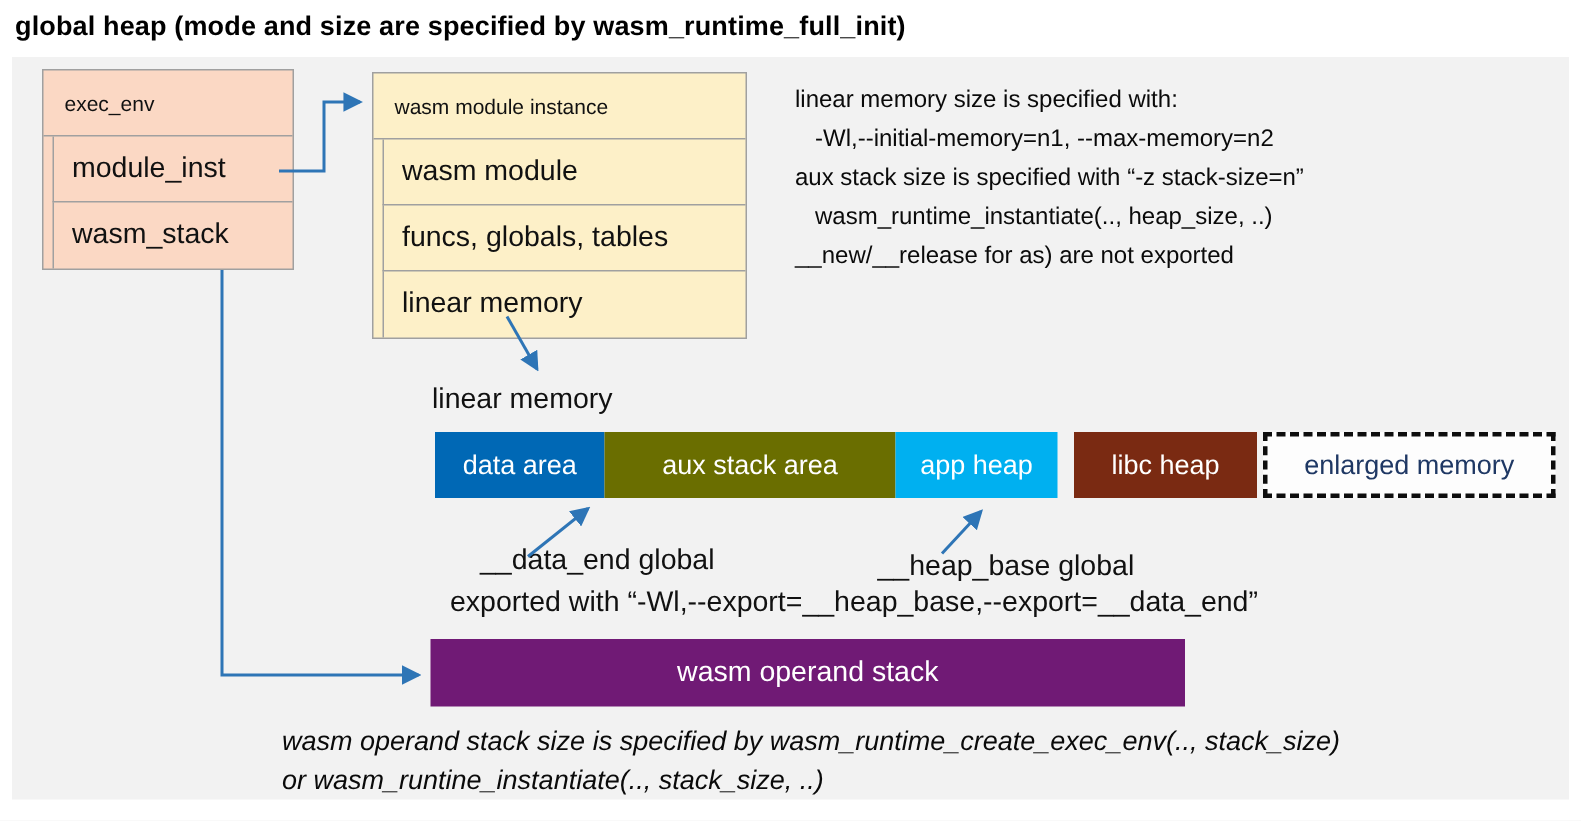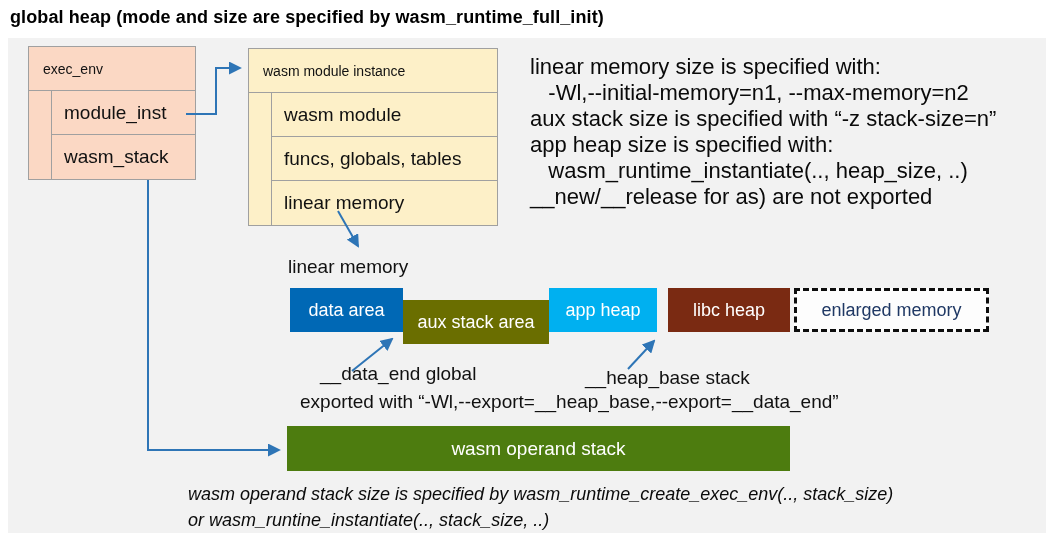--- a/index.html
+++ b/index.html
@@ -17,52 +17,52 @@
     font-size: 18px; font-weight: 600; color: #000; letter-spacing: 0.1px;
   }
   
   .struct { position: absolute; border: 1px solid #a0a0a0; }
   .struct.exec { left: 28px; top: 46px; width: 168px; background: #fbd8c4; }
   .struct.inst { left: 248px; top: 48px; width: 250px; background: #fdf0c8; }
   .struct .hdr {
     height: 44px; line-height: 44px; padding-left: 14px;
     font-size: 14px; border-bottom: 1px solid #a0a0a0;
   }
-  .struct .rows { margin-left: 22px; }
+  .struct .rows { margin-left: 6px; }
   .struct .row {
     height: 44px; line-height: 43px; padding-left: 12px; font-size: 19px;
     border-left: 1px solid #a0a0a0; border-bottom: 1px solid #a0a0a0;
   }
   .struct .row:last-child { border-bottom: none; }
   
-  .notes-top { position: absolute; left: 530px; top: 54px; font-size: 22px; line-height: 26px; color: #0a0a0a; }
+  .notes-top { position: absolute; left: 530px; top: 54px; font-size: 16px; line-height: 26px; color: #0a0a0a; }
   .notes-top div { white-space: pre; }
   
   .lm-label { position: absolute; left: 288px; top: 256px; font-size: 19px; }
   .membar { position: absolute; left: 290px; top: 288px; height: 44px; display: flex; }
   .seg {
     height: 44px; line-height: 44px; text-align: center;
     color: #ffffff; font-size: 18px; white-space: nowrap;
   }
   .seg-0 { width: 113px; }
-  .seg-1 { width: 146px; margin-top: 12px; }
+  .seg-1 { width: 194px; }
   .seg-2 { width: 108px; }
   .seg-3 { width: 122px; margin-left: 11px; }
   .seg-4 {
     width: 195px; margin-left: 4px; height: 44px; line-height: 38px;
     background: #fdfdfd; border: 3px dashed #0d0d0d; color: #1f3864;
   }
   
   .lbl-data-end  { position: absolute; left: 320px; top: 363px; font-size: 19px; }
   .lbl-heap-base { position: absolute; left: 585px; top: 367px; font-size: 19px; }
   .lbl-exported  { position: absolute; left: 300px; top: 391px; font-size: 19px; }
   
   .opstack {
     position: absolute; left: 287px; top: 426px; width: 503px; height: 45px;
-    background: #4d7c0f; color: #fff; text-align: center; line-height: 45px; font-size: 19px;
+    background: #701a75; color: #fff; text-align: center; line-height: 45px; font-size: 19px;
   }
   .notes-bottom { position: absolute; left: 188px; top: 481px; font-size: 18px; line-height: 26px; color: #0a0a0a; }
   .notes-bottom div { white-space: pre; font-style: italic; }
   svg.arrows { position: absolute; left: 0; top: 0; width: 1054px; height: 547px; pointer-events: none; }
 </style>
 </head>
 <body>
 
 <div class="canvas">
 
@@ -84,36 +84,35 @@
       <div class="row">wasm module</div>
       <div class="row">funcs, globals, tables</div>
       <div class="row">linear memory</div>
     </div>
   </div>
 
   <div class="notes-top">
     <div>linear memory size is specified with:</div>
     <div>   -Wl,--initial-memory=n1, --max-memory=n2</div>
     <div>aux stack size is specified with “-z stack-size=n”</div>
-    <div>app heap size is specified with:</div>
     <div>   wasm_runtime_instantiate(.., heap_size, ..)</div>
     <div>__new/__release for as) are not exported</div>
   </div>
 
   <div class="lm-label">linear memory</div>
   <div class="membar">
     <div class="seg seg-0" style="background-color: rgb(0, 104, 181);">data area</div>
     <div class="seg seg-1" style="background-color: rgb(106, 110, 0);">aux stack area</div>
     <div class="seg seg-2" style="background-color: rgb(0, 176, 240);">app heap</div>
     <div class="seg seg-3" style="background-color: rgb(122, 42, 18);">libc heap</div>
     <div class="seg seg-4">enlarged memory</div>
   </div>
 
   <div class="lbl-data-end">__data_end global</div>
-  <div class="lbl-heap-base">__heap_base stack</div>
+  <div class="lbl-heap-base">__heap_base global</div>
   <div class="lbl-exported">exported with “-Wl,--export=__heap_base,--export=__data_end”</div>
 
   <div class="opstack">wasm operand stack</div>
   <div class="notes-bottom">
     <div>wasm operand stack size is specified by wasm_runtime_create_exec_env(.., stack_size)</div>
     <div>or wasm_runtine_instantiate(.., stack_size, ..)</div>
   </div>
 
   <svg class="arrows" viewBox="0 0 1054 547">
     <defs>

